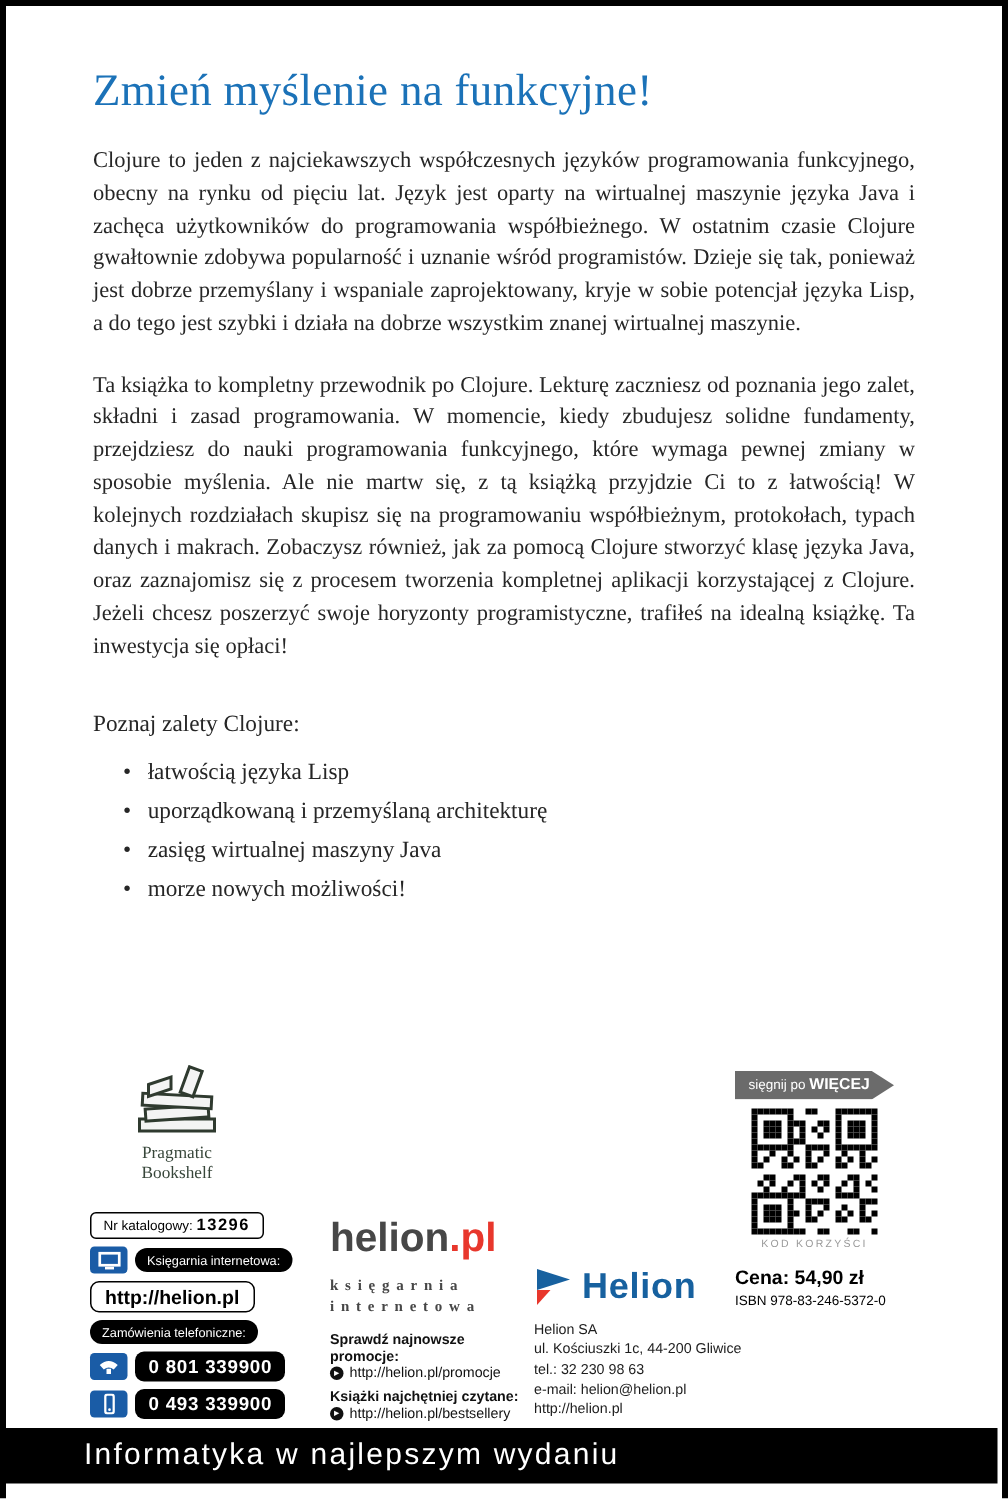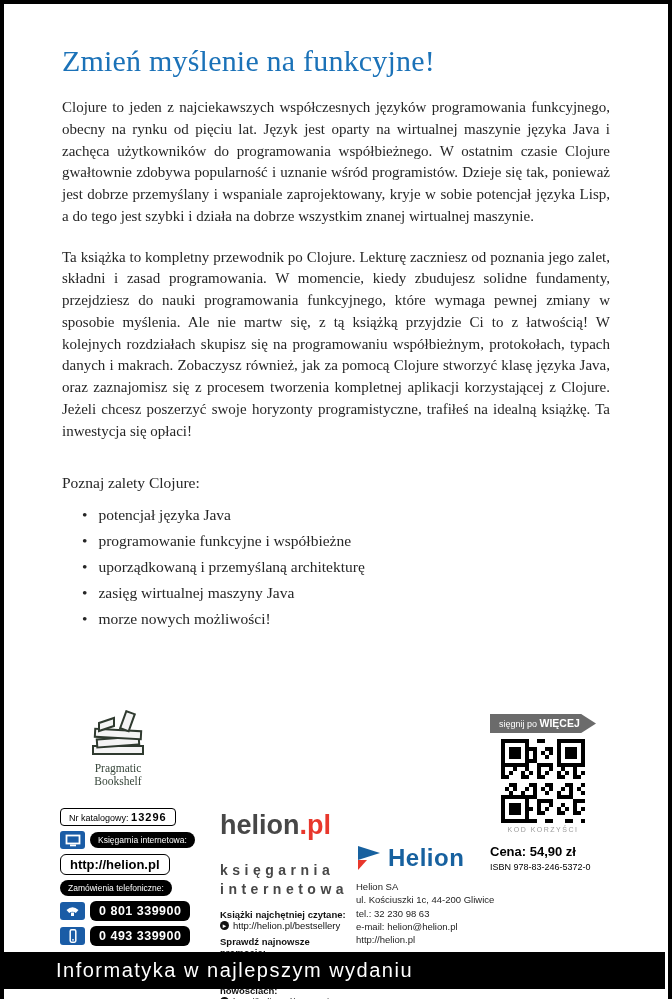--- a/index.html
+++ b/index.html
@@ -45,21 +45,21 @@
   .blue-ic { width:25px; height:18px; background:#1a5ca6; border-radius:3px;
     display:flex; align-items:center; justify-content:center; flex:0 0 auto; }
   .black-pill { background:#000; color:#fff; border-radius:8px; font-size:8.5px; padding:3px 8px; white-space:nowrap; }
   .url-box { border:1.5px solid #000; border-radius:6px; font-size:13px; font-weight:bold; padding:2px 9px; background:#fff; }
   .phone-pill { background:#000; color:#fff; border-radius:6px; font-size:12.5px; font-weight:bold; padding:3px 9px; letter-spacing:0.5px; }
 
   
   .helionpl-col { position:absolute; left:216px; top:808px; width:130px; font-family:"Liberation Sans", sans-serif; }
   .helion-logo { font-size:27px; font-weight:bold; color:#474747; line-height:1; }
   .helion-logo .tld { color:#e8372c; }
-  .logo-sub { margin-top:22px; font-size:14px; font-weight:bold; color:#474747; letter-spacing:4.5px; line-height:1.35; }
+  .logo-sub { margin-top:12px; font-size:10px; font-weight:bold; color:#474747; letter-spacing:4.5px; line-height:1.35;font-family:Liberation Serif, serif; }
   .promos { margin-top:10px; }
   .promo { margin-bottom:5px; }
   .promo-label { font-size:9.5px; font-weight:bold; color:#111; }
   .promo-url { font-size:9.5px; color:#111; display:flex; align-items:center; }
   .dot-ic { display:inline-block; width:9px; height:9px; border-radius:50%; background:#111;
     color:#fff; font-size:7px; line-height:9px; text-align:center; margin-right:4px; flex:0 0 auto; }
   .dot-ic::after { content:"\25B8"; }
 
   
   .helionsa-col { position:absolute; left:352px; top:840px; width:170px; font-family:"Liberation Sans", sans-serif; }
@@ -82,22 +82,21 @@
 <body>
 
 <div class="page">
 
   <div class="content">
     <h1 class="title">Zmień myślenie na funkcyjne!</h1>
     <p class="para">Clojure to jeden z najciekawszych współczesnych języków programowania funkcyjnego, obecny na rynku od pięciu lat. Język jest oparty na wirtualnej maszynie języka Java i zachęca użytkowników do programowania współbieżnego. W ostatnim czasie Clojure gwałtownie zdobywa popularność i uznanie wśród programistów. Dzieje się tak, ponieważ jest dobrze przemyślany i wspaniale zaprojektowany, kryje w sobie potencjał języka Lisp, a do tego jest szybki i działa na dobrze wszystkim znanej wirtualnej maszynie.</p>
     <p class="para">Ta książka to kompletny przewodnik po Clojure. Lekturę zaczniesz od poznania jego zalet, składni i zasad programowania. W momencie, kiedy zbudujesz solidne fundamenty, przejdziesz do nauki programowania funkcyjnego, które wymaga pewnej zmiany w sposobie myślenia. Ale nie martw się, z tą książką przyjdzie Ci to z łatwością! W kolejnych rozdziałach skupisz się na programowaniu współbieżnym, protokołach, typach danych i makrach. Zobaczysz również, jak za pomocą Clojure stworzyć klasę języka Java, oraz zaznajomisz się z procesem tworzenia kompletnej aplikacji korzystającej z Clojure. Jeżeli chcesz poszerzyć swoje horyzonty programistyczne, trafiłeś na idealną książkę. Ta inwestycja się opłaci!</p>
     <p class="benefits-heading">Poznaj zalety Clojure:</p>
     <ul class="benefits">
-      <li>potencjał języka Java</li>
-      <li>programowanie funkcyjne i współbieżne</li>
+      <li>łatwością języka Lisp</li>
       <li>uporządkowaną i przemyślaną architekturę</li>
       <li>zasięg wirtualnej maszyny Java</li>
       <li>morze nowych możliwości!</li>
     </ul>
   </div>
 
   <div class="pragmatic">
     <svg width="66" height="46" viewBox="0 0 66 46">
       <g fill="#f4f4f4" stroke="#2f3a2f" stroke-width="2">
         <rect x="8" y="36" width="50" height="8"></rect>
@@ -368,31 +367,31 @@
   <div class="helionpl-col">
     <div class="helion-logo">
       <span>helion</span><span class="tld">.pl</span>
     </div>
     <div class="logo-sub">
       <div>księgarnia</div>
       <div>internetowa</div>
     </div>
     <div class="promos">
       <div class="promo">
+        <div class="promo-label">Sprawdź najnowsze promocje:</div>
+        <div class="promo-url">
+          <span class="dot-ic"></span>
+          <span>http://helion.pl/promocje</span>
+        </div>
+      </div>
+      <div class="promo">
         <div class="promo-label">Książki najchętniej czytane:</div>
         <div class="promo-url">
           <span class="dot-ic"></span>
           <span>http://helion.pl/bestsellery</span>
-        </div>
-      </div>
-      <div class="promo">
-        <div class="promo-label">Sprawdź najnowsze promocje:</div>
-        <div class="promo-url">
-          <span class="dot-ic"></span>
-          <span>http://helion.pl/promocje</span>
         </div>
       </div>
       <div class="promo">
         <div class="promo-label">Zamów informacje o nowościach:</div>
         <div class="promo-url">
           <span class="dot-ic"></span>
           <span>http://helion.pl/nowosci</span>
         </div>
       </div>
     </div>

